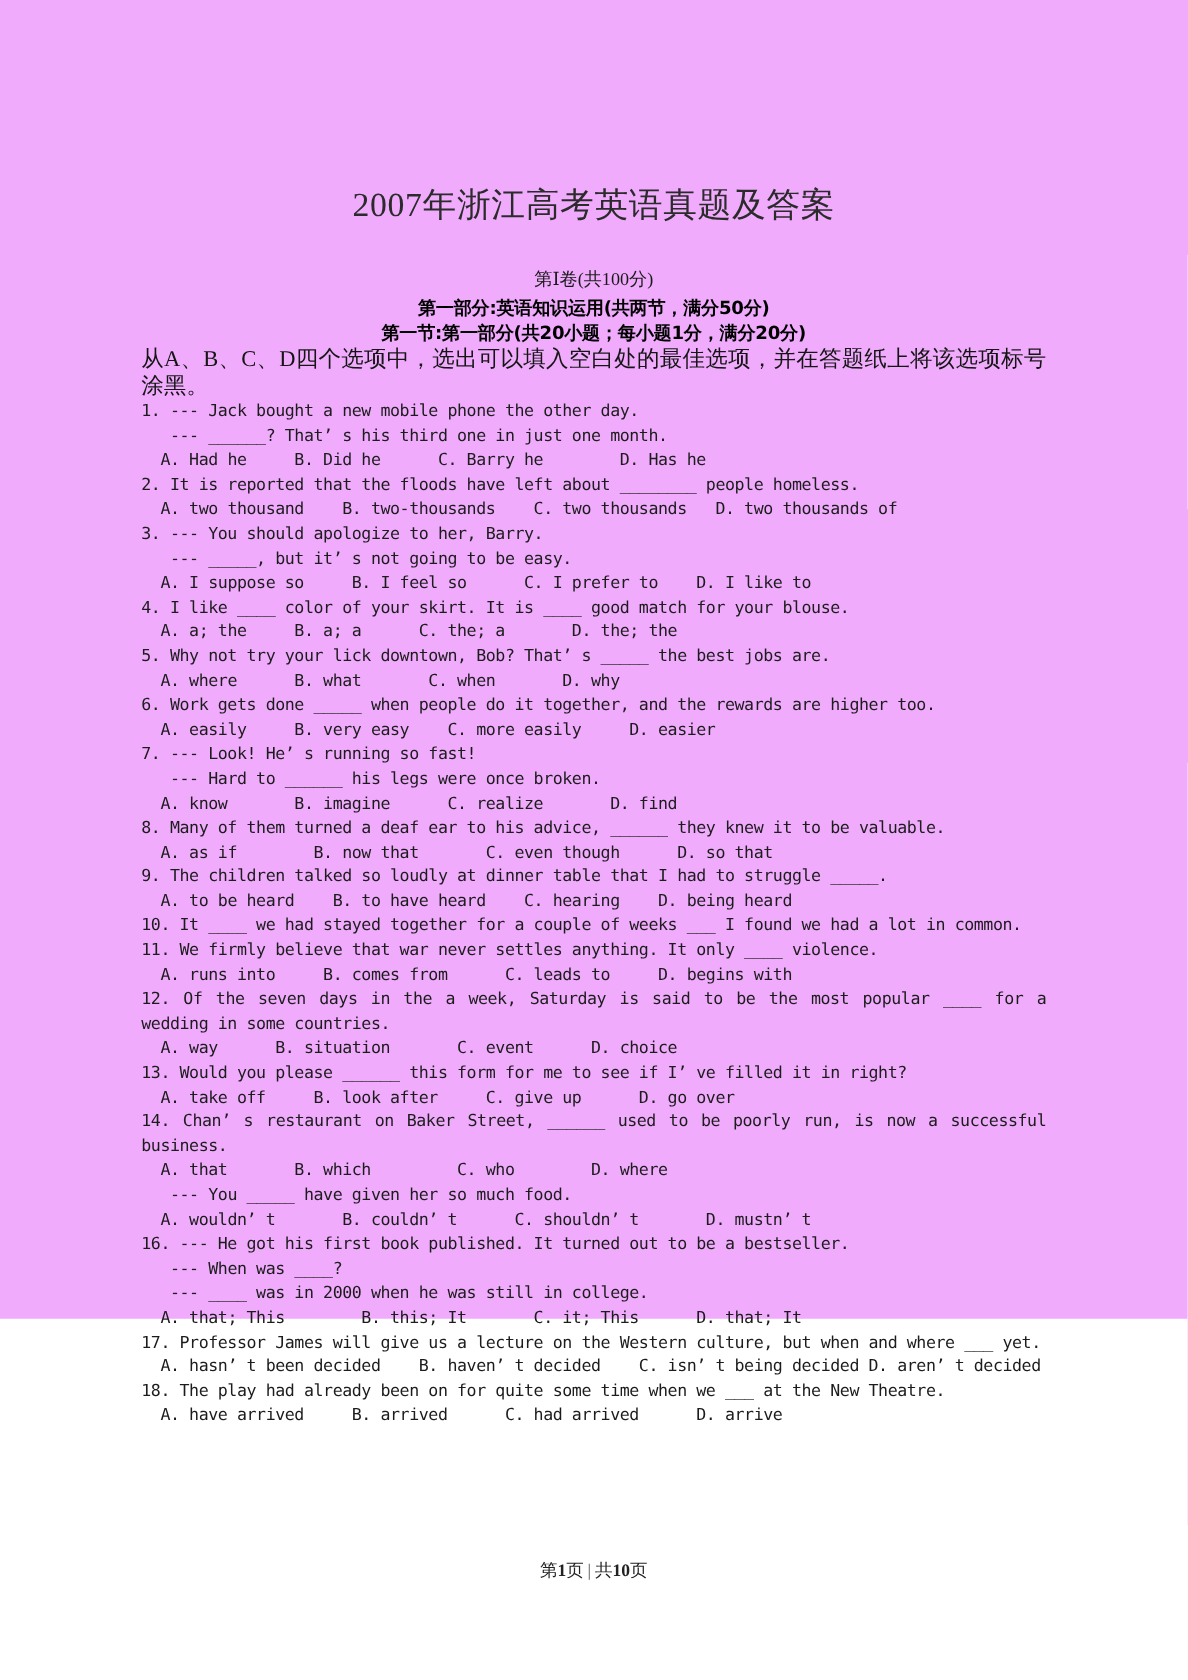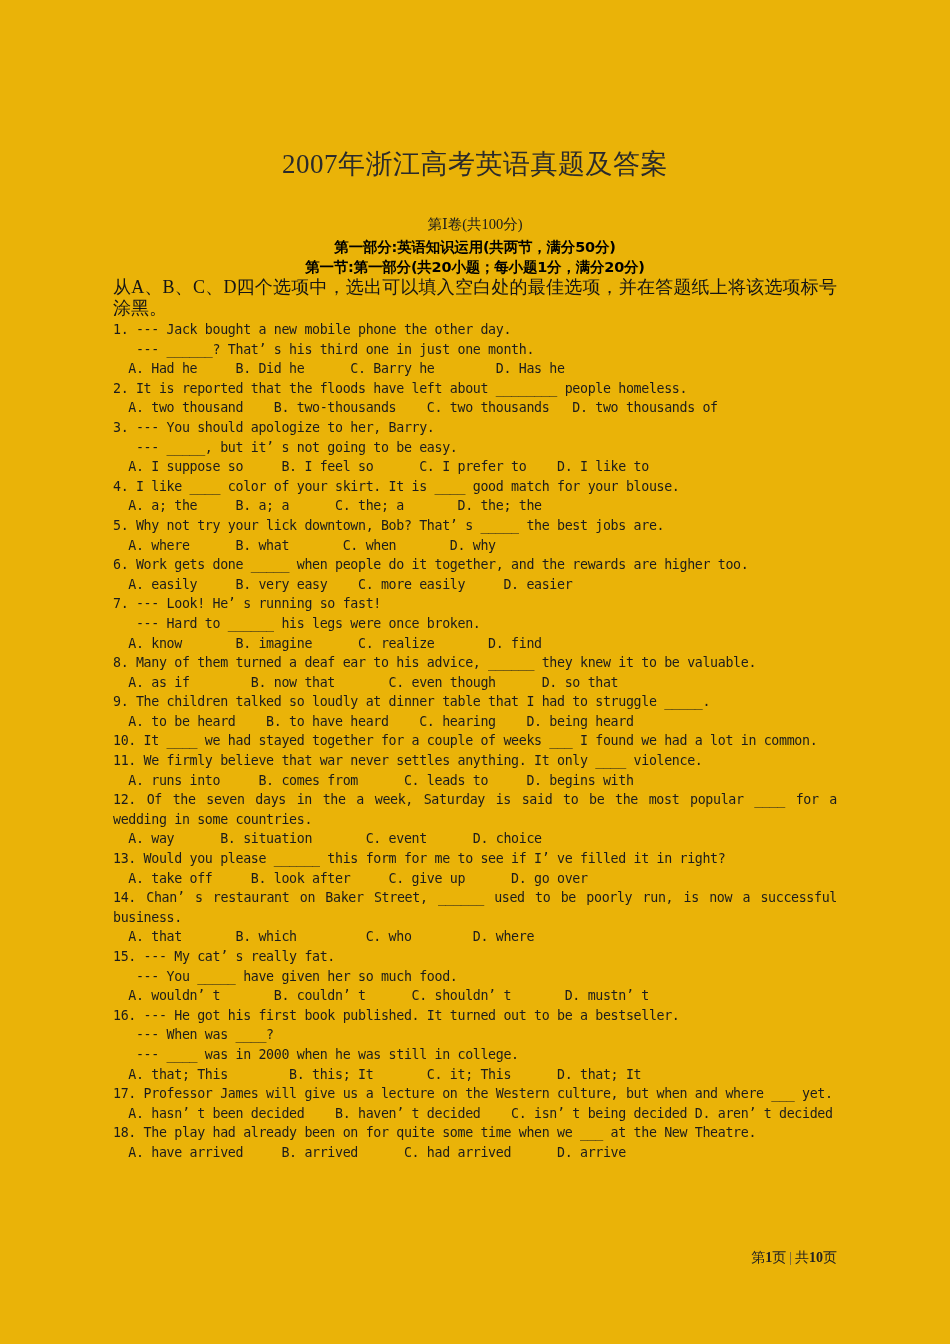--- a/index.html
+++ b/index.html
@@ -12,22 +12,22 @@
     height: 1344px;
     position: relative;
     font-family: "Liberation Serif", "DejaVu Serif", serif;
     color: #111111;
     overflow: hidden;
   }
   .page {
     position: absolute;
     left: 0; top: 0;
     width: 950px;
-    height: 1344px;
-    background: #eab308;
+    height: 1055px;
+    background: #f0abfc;
   }
   
   .doc-title {
     position: absolute;
     left: 113px;
     top: 128px;
     width: 724px;
     font-size: 27px;
     line-height: 36px;
     color: #2b2b2b;
@@ -83,21 +83,21 @@
   }
   .q-stem { }
   .q-sub { }
   .q-opts { }
   
   .footer {
     position: absolute;
     left: 113px;
     top: 1248px;
     width: 724px;
-    text-align: right;
+    text-align: center;
     font-size: 14px;
     line-height: 20px;
     color: #222;
   }
   .footer b { font-weight: bold; }
   .footer .sep { margin: 0 3px; color: #555; }
 </style>
 </head>
 <body>
 
@@ -182,21 +182,20 @@
         <div class="q-line q-stem">13. Would you please ______ this form for me to see if I’ ve filled it in right?</div>
         <div class="q-line q-opts">  A. take off     B. look after     C. give up      D. go over</div>
       </div>
 
       <div>
         <div class="q-line q-stem">14. Chan’ s restaurant on Baker Street, ______ used to be poorly run, is now a successful business.</div>
         <div class="q-line q-opts">  A. that       B. which         C. who        D. where</div>
       </div>
 
       <div>
-        <div class="q-line q-stem">15. --- My cat’ s really fat.</div>
         <div class="q-line q-sub">   --- You _____ have given her so much food.</div>
         <div class="q-line q-opts">  A. wouldn’ t       B. couldn’ t      C. shouldn’ t       D. mustn’ t</div>
       </div>
 
       <div>
         <div class="q-line q-stem">16. --- He got his first book published. It turned out to be a bestseller.</div>
         <div class="q-line q-sub">   --- When was ____?
    --- ____ was in 2000 when he was still in college.</div>
         <div class="q-line q-opts">  A. that; This        B. this; It       C. it; This      D. that; It</div>
       </div>

